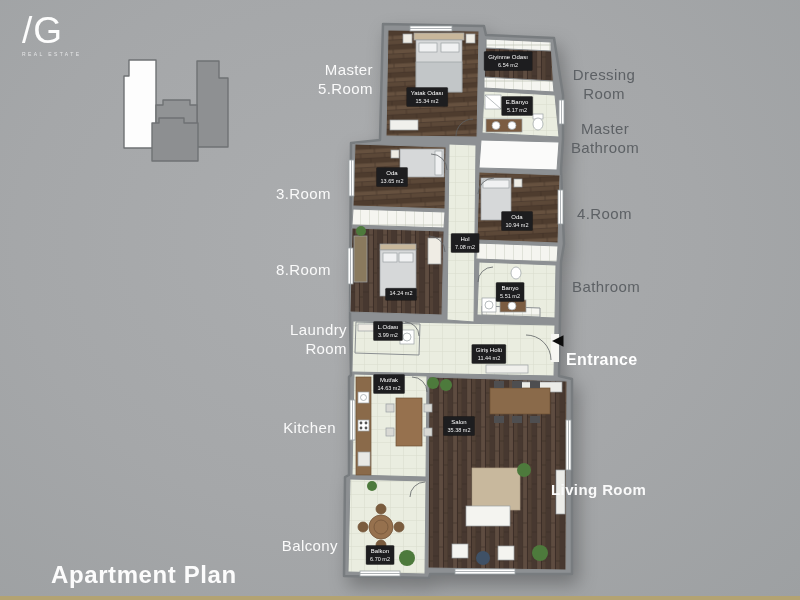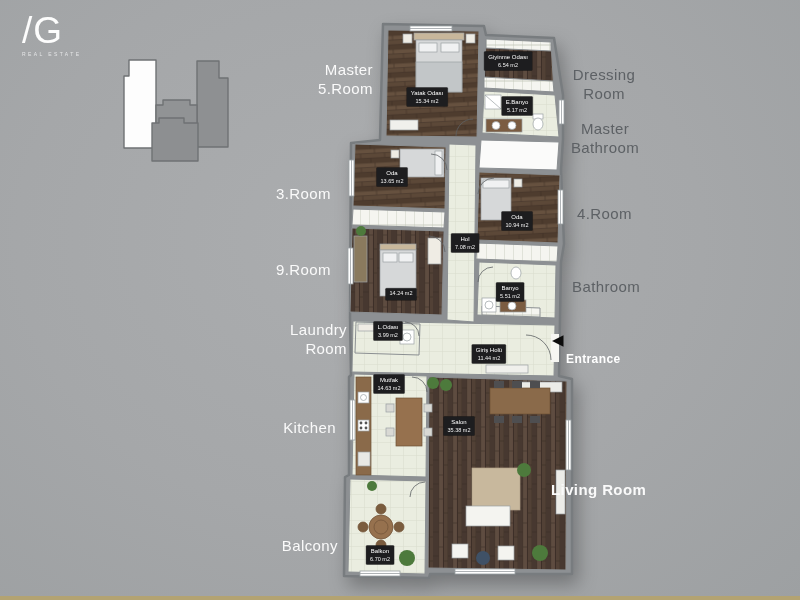--- a/index.html
+++ b/index.html
@@ -11,21 +11,21 @@
   svg{position:absolute;left:0;top:0;}
   
   .logo{position:absolute;left:22px;top:12px;color:#fdfdfd;}
   .logo-mark{display:block;font-size:37px;line-height:38px;font-weight:300;letter-spacing:1px;}
   .logo-sub{display:block;font-size:5px;letter-spacing:2.4px;color:#e4e5e6;margin-top:1px;}
   
   .lbl{position:absolute;font-size:15px;letter-spacing:.4px;color:#fafafa;line-height:19px;text-align:center;}
   .lbl.right{text-align:right;}
   .lbl.center{text-align:center;margin-top:25px;}
   .lbl.dark{color:#5d6165;}
-  .lbl.bold{font-weight:700;font-size:12px;color:#ffffff;}
+  .lbl.bold{font-weight:700;font-size:16px;color:#ffffff;}
   
   .badge{
     position:absolute;transform:translate(-50%,-50%);
     background:#1d1d1f;color:#ffffff;text-align:center;
     font-size:6px;line-height:7.5px;padding:2px 4px;border-radius:1px;white-space:nowrap;
     box-shadow:0 0 0 .5px rgba(0,0,0,.35);
   }
   .badge .area{display:block;font-size:5.5px;color:#f1f1f1;}
   
   .arrow{position:absolute;left:552px;top:332px;font-size:15px;color:#0c0c0c;line-height:16px;}
@@ -242,21 +242,21 @@
   </div>
 
   <div class="lbl right" style="left:280px;top:60px;width:93px;">
     <div>Master</div>
     <div>5.Room</div>
   </div>
   <div class="lbl right" style="left:246px;top:176px;width:85px;margin-top:8px;">
     <div>3.Room</div>
   </div>
   <div class="lbl right" style="left:246px;top:260px;width:85px;">
-    <div>9.Room</div>
+    <div>8.Room</div>
   </div>
   <div class="lbl right" style="left:250px;top:320px;width:97px;">
     <div>Laundry</div>
     <div>Room</div>
   </div>
   <div class="lbl right" style="left:250px;top:418px;width:86px;">
     <div>Kitchen</div>
   </div>
   <div class="lbl right" style="left:250px;top:508px;width:88px;margin-top:28px;">
     <div>Balcony</div>
@@ -330,15 +330,16 @@
   </div>
   <div class="badge" style="left:459px;top:426px;">
     <span>Salon</span>
     <span class="area">35.38 m2</span>
   </div>
   <div class="badge" style="left:380px;top:555px;">
     <span>Balkon</span>
     <span class="area">6.70 m2</span>
   </div>
 
+  <div class="title">Apartment Plan</div>
   <div class="gold-strip"></div>
 
 </div>
 
 </body></html>

